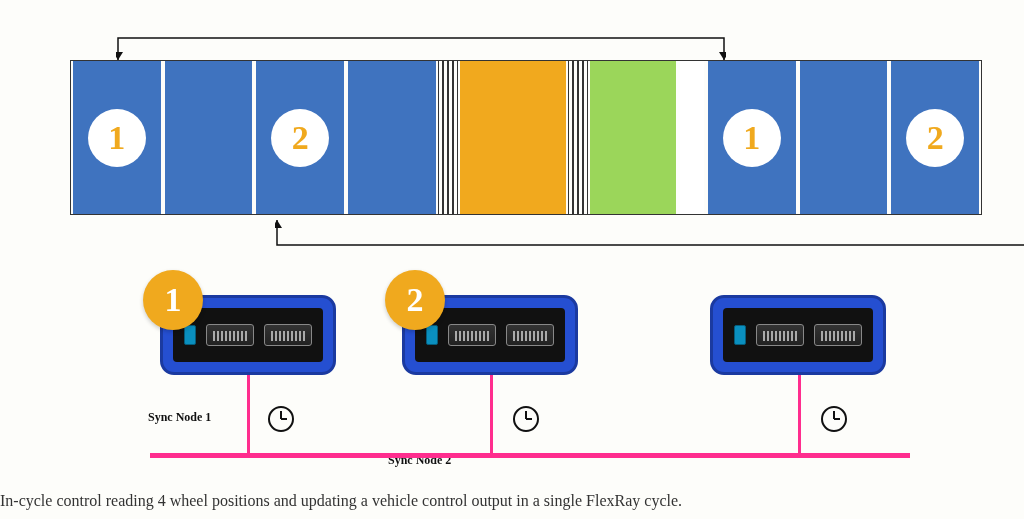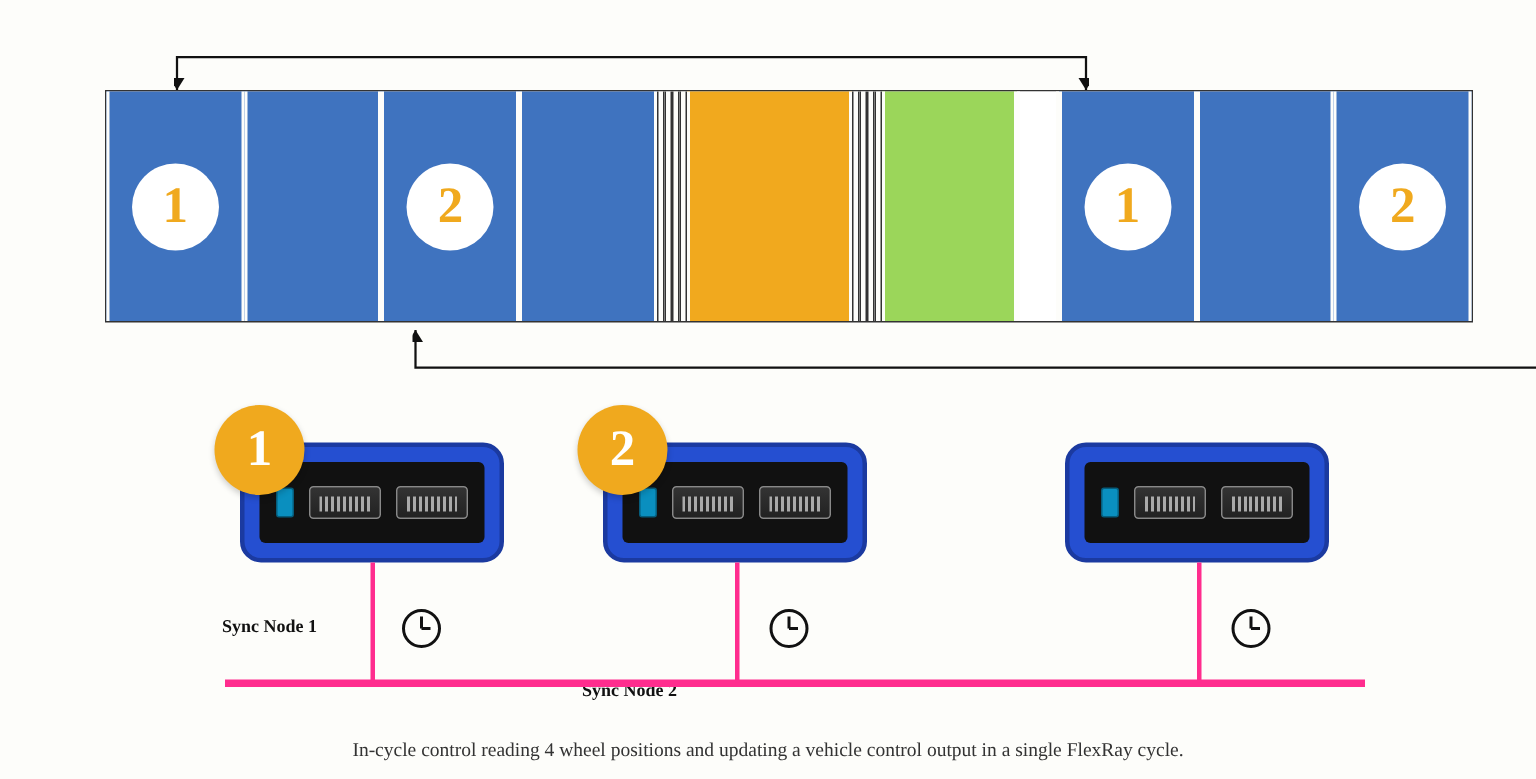--- a/index.html
+++ b/index.html
@@ -20,21 +20,21 @@
   .device-inner { position: absolute; top: 10px; left: 10px; right: 10px; bottom: 10px; background: #111; border-radius: 4px; display: flex; align-items: center; justify-content: space-around; padding: 0 6px; }
   .port { width: 48px; height: 22px; border: 1px solid #888; border-radius: 3px; background: linear-gradient(#333,#222); position: relative; }
   .port::after { content:""; position:absolute; top:5px; left:4px; right:4px; bottom:5px; display:flex; }
   .pins { position:absolute; top:6px; left:6px; right:6px; height:10px; background: repeating-linear-gradient(90deg,#aaa 0 2px, transparent 2px 4px); }
   .mini-port { width: 12px; height: 20px; background: #0a8fbf; border-radius: 2px; border:1px solid #055d7c; }
   .dev-badge { position: absolute; top: -28px; left: -20px; width: 60px; height: 60px; border-radius: 50%; background: #f0a91e; display: flex; align-items:center; justify-content:center; font-size:34px; font-weight:bold; color:#fff; font-family: Georgia, serif; box-shadow: 0 2px 4px rgba(0,0,0,0.2); }
   .sync-label { position: absolute; font-size: 12px; font-weight: bold; font-family: Georgia, serif; color: #111; }
   .clock { position: absolute; width: 28px; height: 28px; }
   .bus { position: absolute; top: 453px; left: 150px; width: 760px; height: 5px; background: #ff2d8e; }
   .stub { position: absolute; width: 3px; background: #ff2d8e; }
-  .caption { position: absolute; top: 492px; left: 0; width: 1024px; text-align: center; font-size: 13px; color: #333; font-family: Georgia, serif; }
+  .caption { position: absolute; top: 492px; left: 0; width: 1024px; font-size: 16px; color: #333; font-family: Georgia, serif; }
 </style>
 </head>
 <body>
 
 <svg class="arrow-top" viewBox="0 0 610 30">
   <path d="M 2 30 L 2 8 L 608 8 L 608 30" fill="none" stroke="#111" stroke-width="1.5"></path>
   <path d="M 2 30 l -5 -8 l 10 0 z" fill="#111"></path>
   <path d="M 608 30 l -5 -8 l 10 0 z" fill="#111"></path>
 </svg>
 

